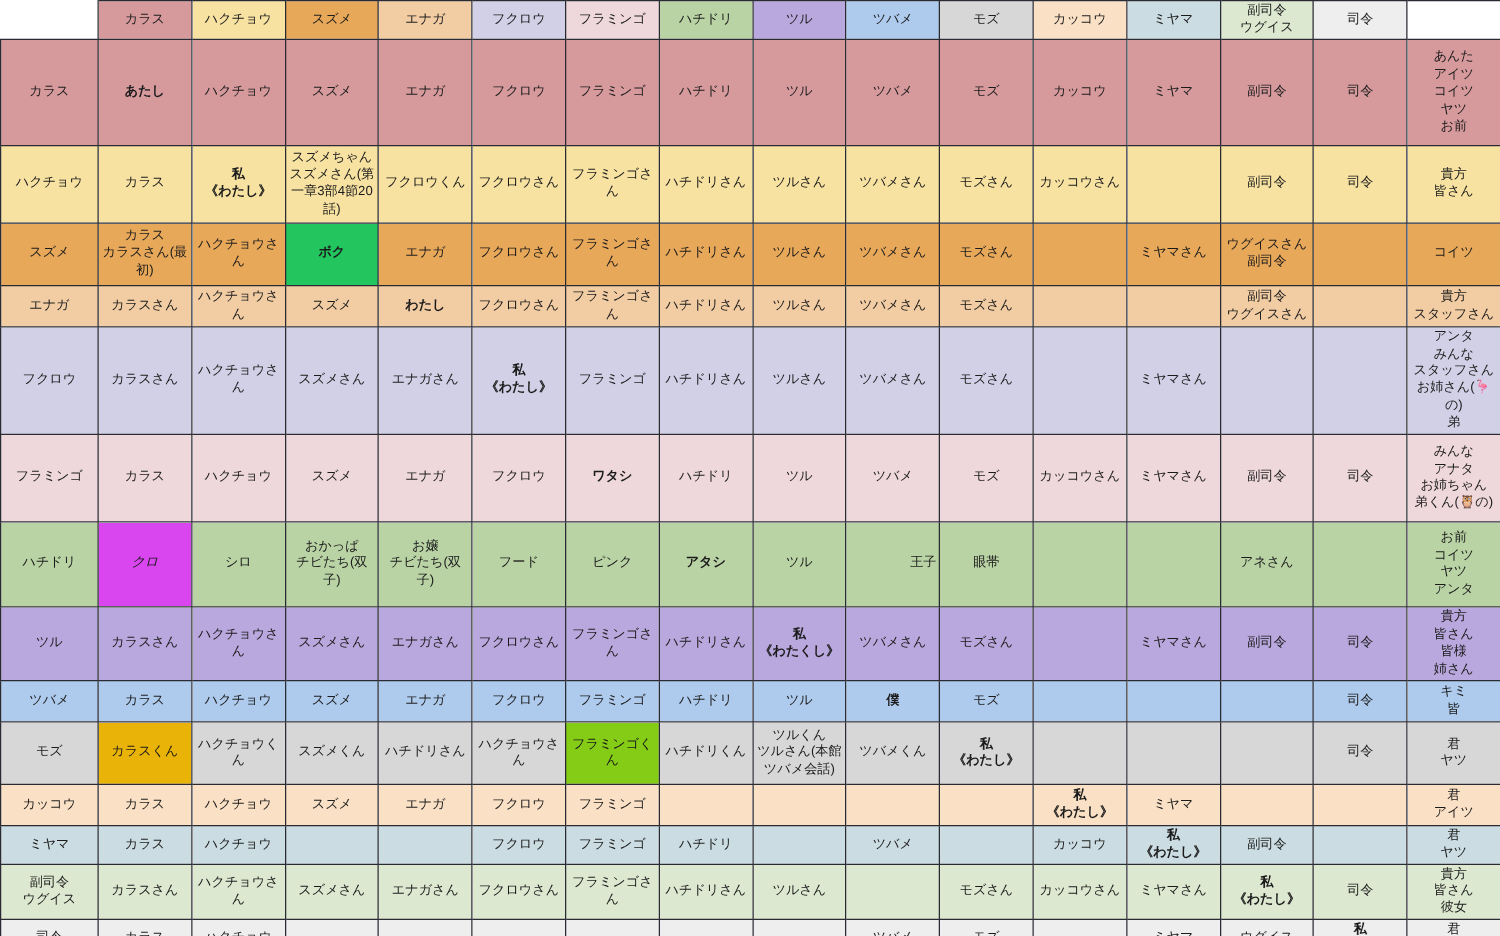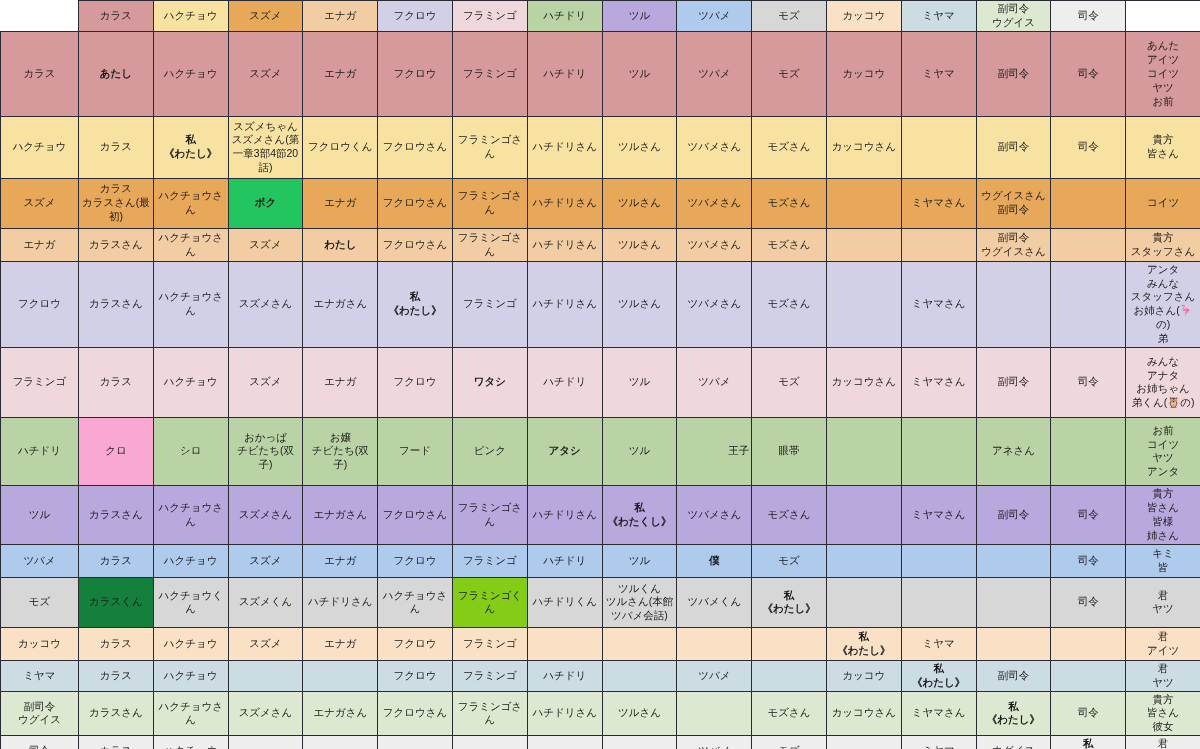--- a/index.html
+++ b/index.html
@@ -213,21 +213,21 @@
         <td style="background: rgb(238, 216, 220);">ミヤマさん</td>
         <td style="background: rgb(238, 216, 220);">副司令</td>
         <td style="background: rgb(238, 216, 220);">司令</td>
         <td style="background: rgb(238, 216, 220);">みんな
 アナタ
 お姉ちゃん
 弟くん(🦉の)</td>
       </tr>
       <tr style="height: 68px;">
         <td style="background: rgb(185, 211, 165);">ハチドリ</td>
-        <td style="background: #f9a8d4;">クロ</td>
+        <td style="background: #d946ef; font-style: italic;">クロ</td>
         <td style="background: rgb(185, 211, 165);">シロ</td>
         <td style="background: rgb(185, 211, 165);">おかっぱ
 チビたち(双子)</td>
         <td style="background: rgb(185, 211, 165);">お嬢
 チビたち(双子)</td>
         <td style="background: rgb(185, 211, 165);">フード</td>
         <td style="background: rgb(185, 211, 165);">ピンク</td>
         <td class="self" style="background: rgb(185, 211, 165);">アタシ</td>
         <td style="background: rgb(185, 211, 165);">ツル</td>
         <td style="background: rgb(185, 211, 165); text-align: right;">王子</td>
@@ -277,21 +277,21 @@
         <td style="background: rgb(174, 202, 236);">モズ</td>
         <td style="background: rgb(174, 202, 236);"></td>
         <td style="background: rgb(174, 202, 236);"></td>
         <td style="background: rgb(174, 202, 236);"></td>
         <td style="background: rgb(174, 202, 236);">司令</td>
         <td style="background: rgb(174, 202, 236);">キミ
 皆</td>
       </tr>
       <tr style="height: 50px;">
         <td style="background: rgb(215, 215, 215);">モズ</td>
-        <td style="background: #15803d;">カラスくん</td>
+        <td style="background: #eab308;">カラスくん</td>
         <td style="background: rgb(215, 215, 215);">ハクチョウくん</td>
         <td style="background: rgb(215, 215, 215);">スズメくん</td>
         <td style="background: rgb(215, 215, 215);">ハチドリさん</td>
         <td style="background: rgb(215, 215, 215);">ハクチョウさん</td>
         <td style="background: #84cc16;">フラミンゴくん</td>
         <td style="background: rgb(215, 215, 215);">ハチドリくん</td>
         <td style="background: rgb(215, 215, 215);">ツルくん
 ツルさん(本館ツバメ会話)</td>
         <td style="background: rgb(215, 215, 215);">ツバメくん</td>
         <td class="self" style="background: rgb(215, 215, 215);">私

